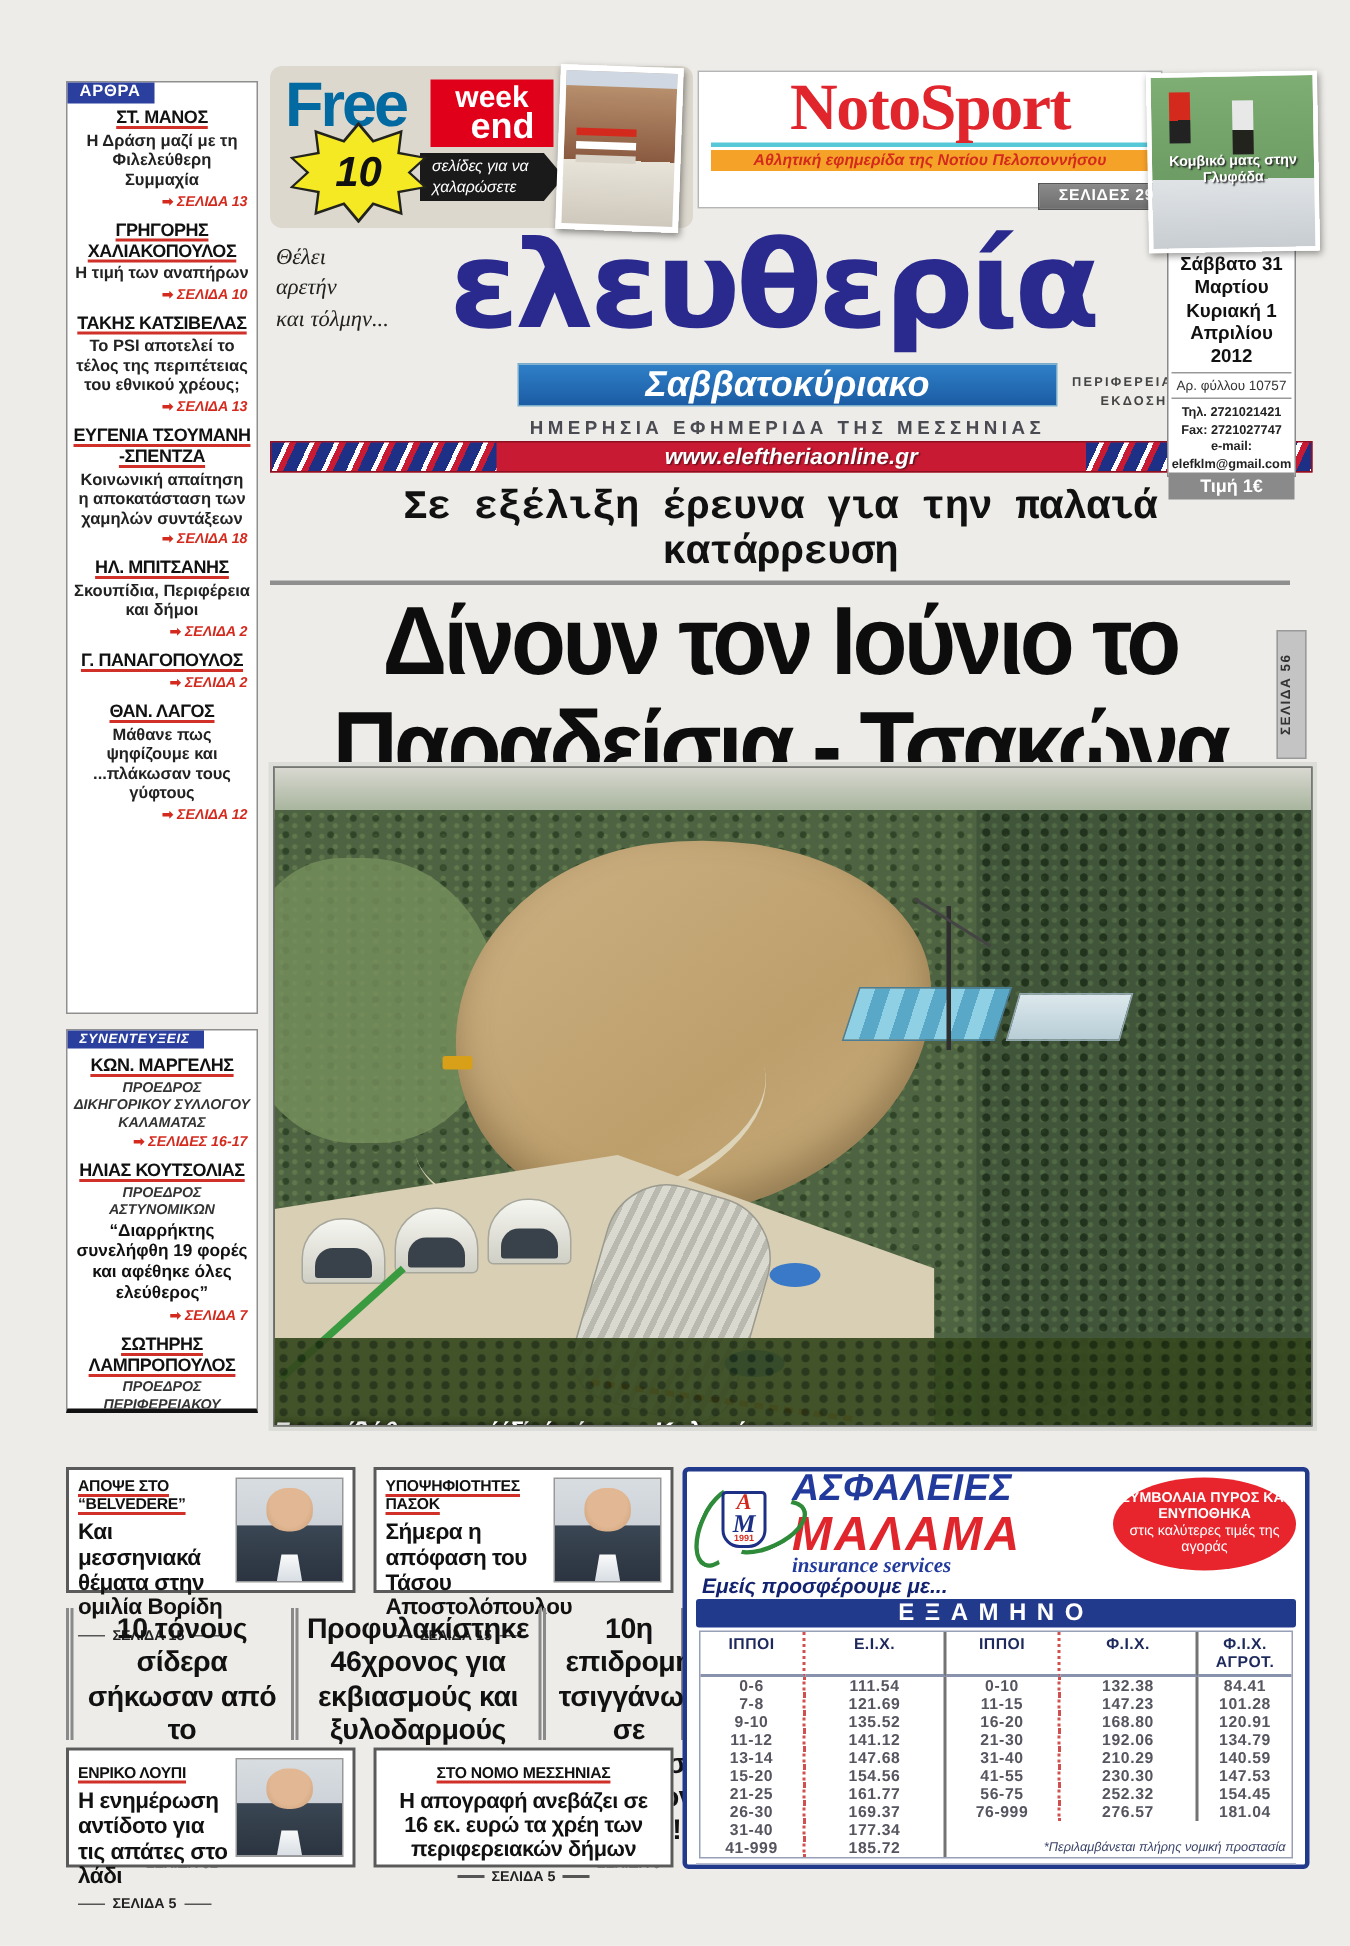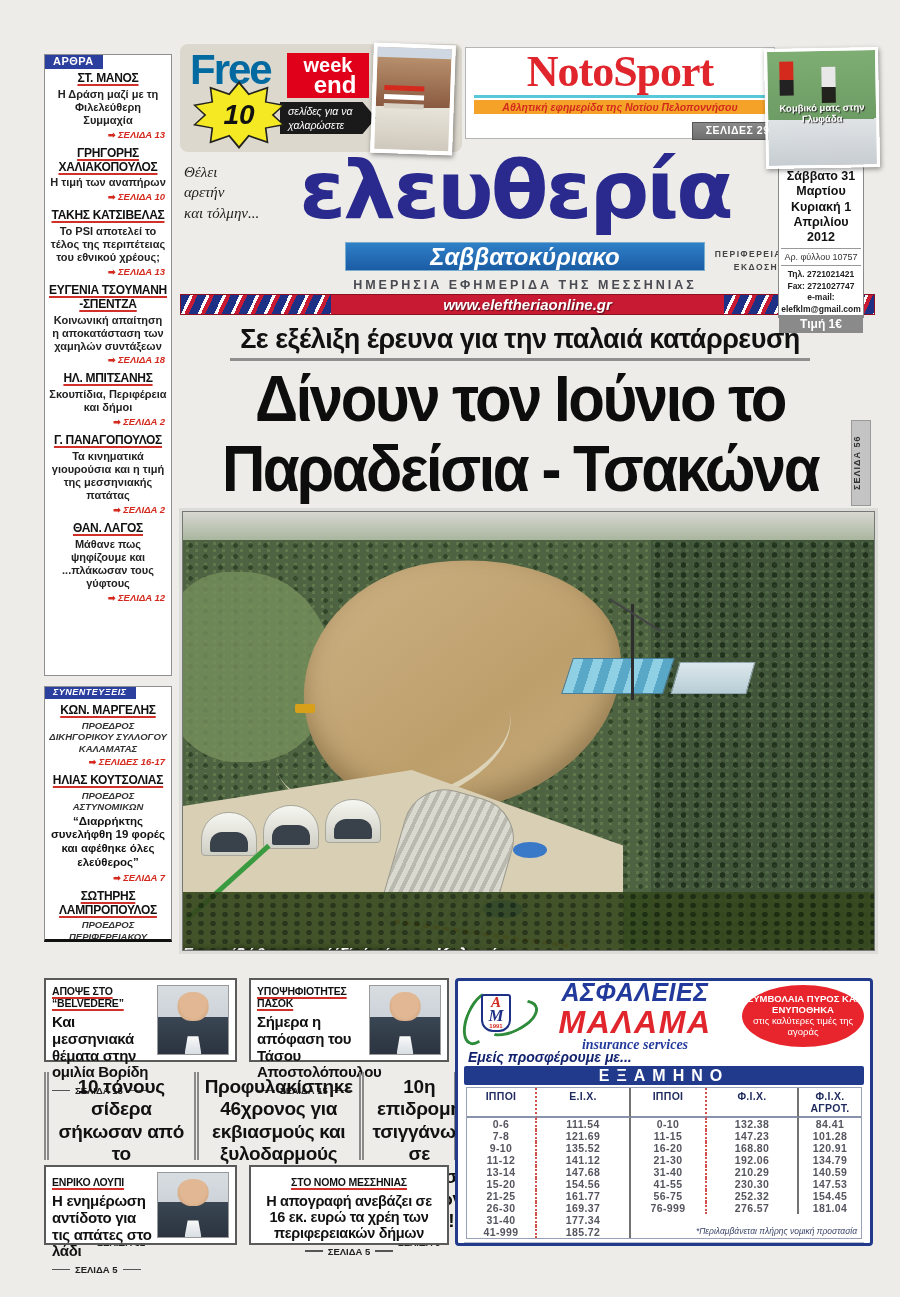--- a/index.html
+++ b/index.html
@@ -62,21 +62,21 @@
 
   
   .infobox{position:absolute;left:778px;top:164px;width:86px;height:154px;border:1px solid #8a8a8a;background:#fff;box-sizing:border-box;display:flex;flex-direction:column;}
   .ib-date{font-weight:bold;font-size:12.5px;text-align:center;line-height:1.22;padding:4px 2px 3px;color:#111;}
   .ib-issue{border-top:1px solid #999;border-bottom:1px solid #999;margin:0 2px;font-size:9px;color:#333;text-align:center;padding:3px 0;}
   .ib-contact{font-size:8.5px;font-weight:bold;color:#222;text-align:center;line-height:1.35;padding-top:3px;}
   .ib-price{margin-top:auto;background:#8a8a8a;color:#fff;font-weight:bold;font-size:12px;text-align:center;line-height:18px;height:18px;}
 
   
   .headblock{position:absolute;left:180px;top:324px;width:680px;text-align:center;}
-  .kicker{display:inline-block;font-size:27px;font-weight:bold;color:#111;letter-spacing:-.5px;border-bottom:3px solid #8f8f8f;padding:0 10px 3px;}
+  .kicker{display:inline-block;font-size:27px;font-weight:bold;color:#111;letter-spacing:-.5px;border-bottom:3px solid #8f8f8f;padding:0 10px 3px;font-family:Liberation Mono, monospace;}
   .headline{font-size:60px;font-weight:bold;color:#0d0d0d;letter-spacing:-2.5px;line-height:1.06;transform:scaleY(1.08);margin-top:6px;}
   .side-vert{position:absolute;left:851px;top:420px;width:20px;height:86px;background:#c4c4c4;border:1px solid #9a9a9a;color:#333;font-size:9px;font-weight:bold;writing-mode:vertical-rl;transform:rotate(180deg);text-align:center;letter-spacing:1px;box-sizing:border-box;}
 
   
   .photo{position:absolute;left:182px;top:511px;width:691px;height:438px;border:1px solid #777;box-shadow:0 0 0 3px #dcdcd8;overflow:hidden;background:#4e6342;}
   .photo *{position:absolute;}
   .ph-sky{left:0;top:0;right:0;height:34px;background:linear-gradient(#d8d8d0,#9fae94);}
   .ph-hill{left:0;top:28px;right:0;bottom:0;background-color:#4e6342;background-image:radial-gradient(circle,rgba(18,38,14,.5) 2px,transparent 2.6px),radial-gradient(circle,rgba(130,158,96,.35) 1.5px,transparent 2px);background-size:15px 11px,9px 7px;}
   .ph-trees-right{left:468px;top:28px;right:0;bottom:0;background-color:#41553a;background-image:radial-gradient(circle,rgba(12,28,10,.6) 2.5px,transparent 3px),radial-gradient(circle,rgba(110,140,86,.35) 1.5px,transparent 2px);background-size:13px 10px,8px 7px;}
   .ph-terrace{left:-20px;top:60px;width:170px;height:190px;background:#77905c;border-radius:40% 55% 50% 45%;opacity:.8;}
@@ -129,21 +129,21 @@
   .ad{position:absolute;left:455px;top:978px;width:418px;height:268px;border:3px solid #223a8c;border-radius:4px;background:#fff;box-sizing:border-box;overflow:hidden;}
   .ad-head{display:flex;align-items:center;padding:3px 6px 0;height:64px;}
   .ad-logo{width:64px;height:60px;position:relative;flex:0 0 64px;}
   .ad-logo .leaf{position:absolute;width:24px;height:52px;border:3px solid #2e8b3a;border-radius:50%;border-right-color:transparent;border-top-color:transparent;top:3px;}
   .ad-logo .leaf.l{left:2px;transform:rotate(24deg);}
   .ad-logo .leaf.r{right:2px;transform:rotate(-115deg);}
   .ad-logo .shield{position:absolute;left:17px;top:8px;width:30px;height:38px;border:2px solid #1e2f86;background:#fff;border-radius:3px 3px 12px 12px;text-align:center;box-sizing:border-box;}
   .ad-logo .la{font-family:"Liberation Serif",serif;font-style:italic;font-weight:bold;color:#d42a1e;font-size:15px;line-height:13px;display:block;}
   .ad-logo .lm{font-family:"Liberation Serif",serif;font-style:italic;font-weight:bold;color:#1e2f86;font-size:17px;line-height:14px;display:block;}
   .ad-logo .yr{color:#d42a1e;font-size:6px;font-weight:bold;display:block;}
-  .ad-titles{flex:1;text-align:center;line-height:1;}
+  .ad-titles{flex:1;line-height:1;}
   .ad-t1{color:#223a9c;font-weight:900;font-style:italic;font-size:25px;letter-spacing:.5px;}
   .ad-t2{color:#e0252c;font-weight:900;font-style:italic;font-size:32px;letter-spacing:1.5px;margin-top:1px;}
   .ad-t3{color:#223a9c;font-style:italic;font-weight:bold;font-family:"Liberation Serif",serif;font-size:14px;}
   .ad-badge{flex:0 0 122px;width:122px;height:62px;background:#e8252c;border-radius:50%;color:#fff;display:flex;flex-direction:column;align-items:center;justify-content:center;text-align:center;line-height:1.15;padding:2px;box-sizing:border-box;}
   .ad-badge .bb{font-weight:bold;font-size:9.5px;}
   .ad-badge .br{font-size:9.5px;}
   .ad-offer{font-size:14px;font-weight:bold;font-style:italic;color:#13226e;margin:1px 0 0 10px;}
   .ad-period{background:#223a8c;color:#fff;font-weight:900;font-size:16px;letter-spacing:7px;text-align:center;height:19px;line-height:19px;margin:1px 6px 0;border-radius:2px;}
   .ad-tablewrap{position:relative;margin:2px 8px 0;border:1px solid #98a0b8;}
   .ad-table{display:grid;grid-template-columns:70px 94px 76px 92px 1fr;}
@@ -185,21 +185,20 @@
             <div class="side-text">Κοινωνική απαίτηση η αποκατάσταση των χαμηλών συντάξεων</div>
             <div class="side-page"><span class="arrow">➡ </span><span>ΣΕΛΙΔΑ 18</span></div>
           </div>
           <div class="side-item">
             <div class="side-name">ΗΛ. ΜΠΙΤΣΑΝΗΣ</div>
             <div class="side-text">Σκουπίδια, Περιφέρεια και δήμοι</div>
             <div class="side-page"><span class="arrow">➡ </span><span>ΣΕΛΙΔΑ 2</span></div>
           </div>
           <div class="side-item">
             <div class="side-name">Γ. ΠΑΝΑΓΟΠΟΥΛΟΣ</div>
-            <div class="side-text">Τα κινηματικά γιουρούσια και η τιμή της μεσσηνιακής πατάτας</div>
             <div class="side-page"><span class="arrow">➡ </span><span>ΣΕΛΙΔΑ 2</span></div>
           </div>
           <div class="side-item">
             <div class="side-name">ΘΑΝ. ΛΑΓΟΣ</div>
             <div class="side-text">Μάθανε πως ψηφίζουμε και ...πλάκωσαν τους γύφτους</div>
             <div class="side-page"><span class="arrow">➡ </span><span>ΣΕΛΙΔΑ 12</span></div>
           </div>
         </div>
     </section>
     <section class="side-box interviews">

